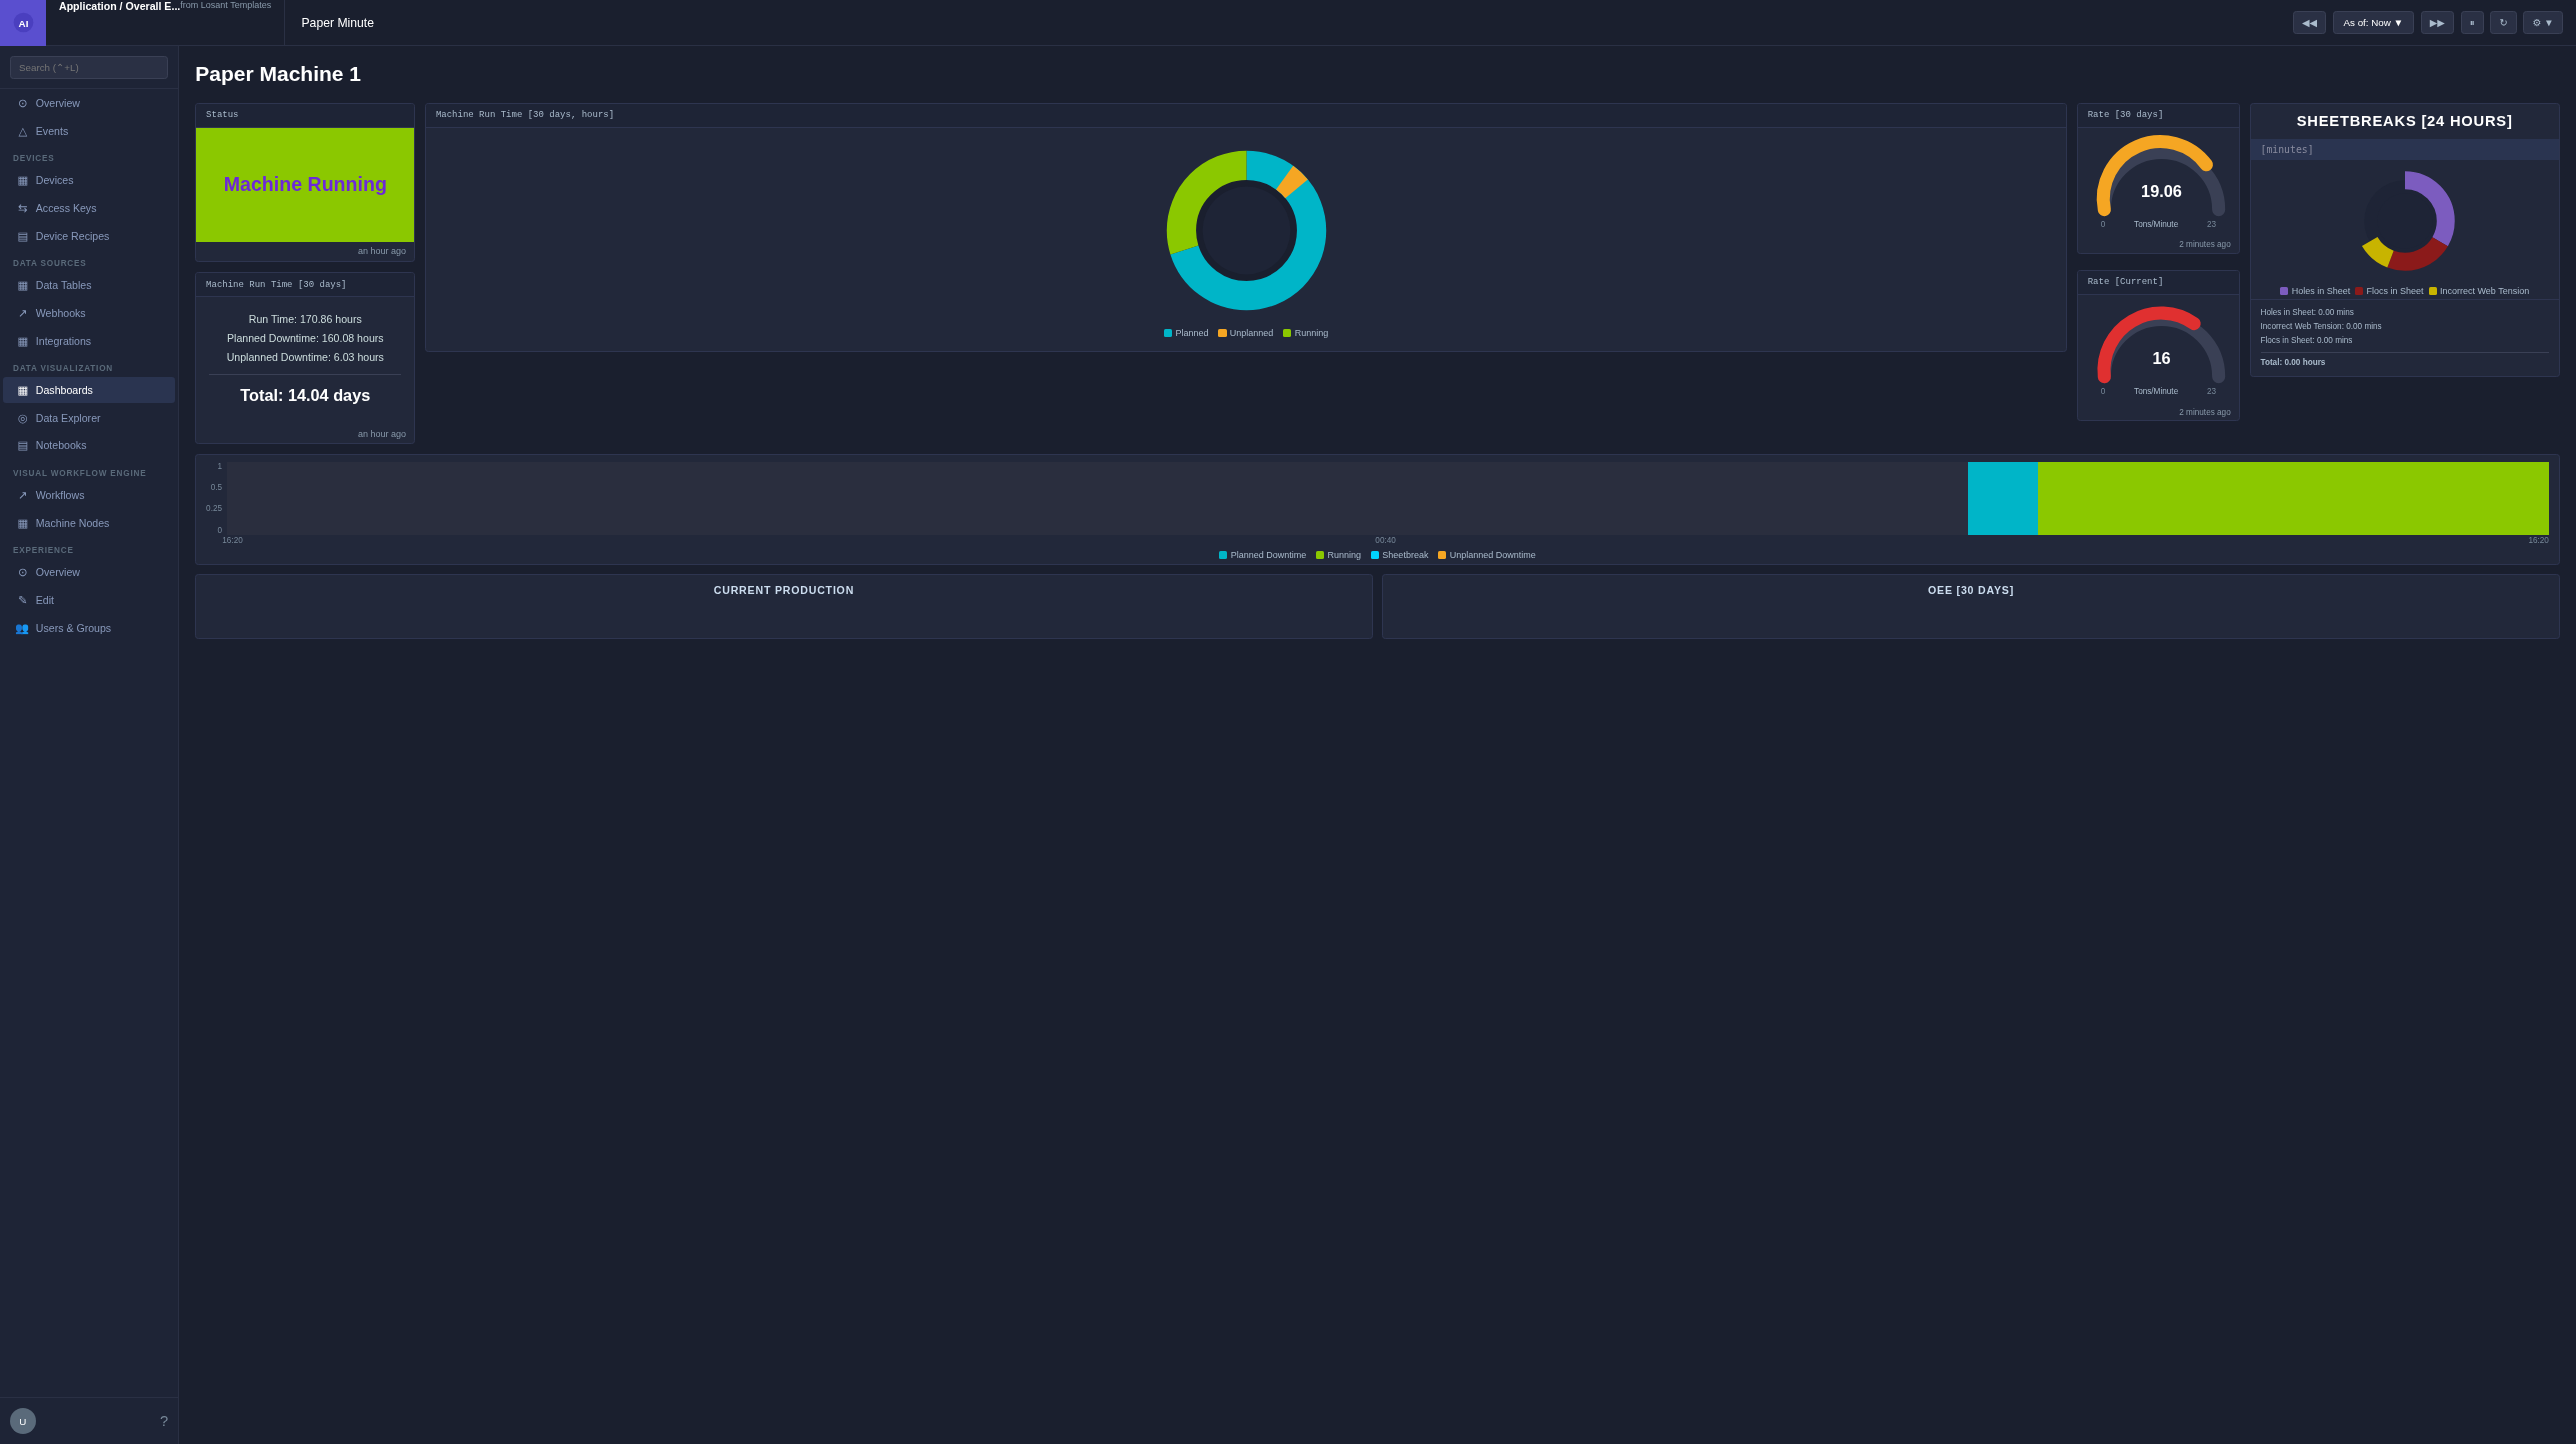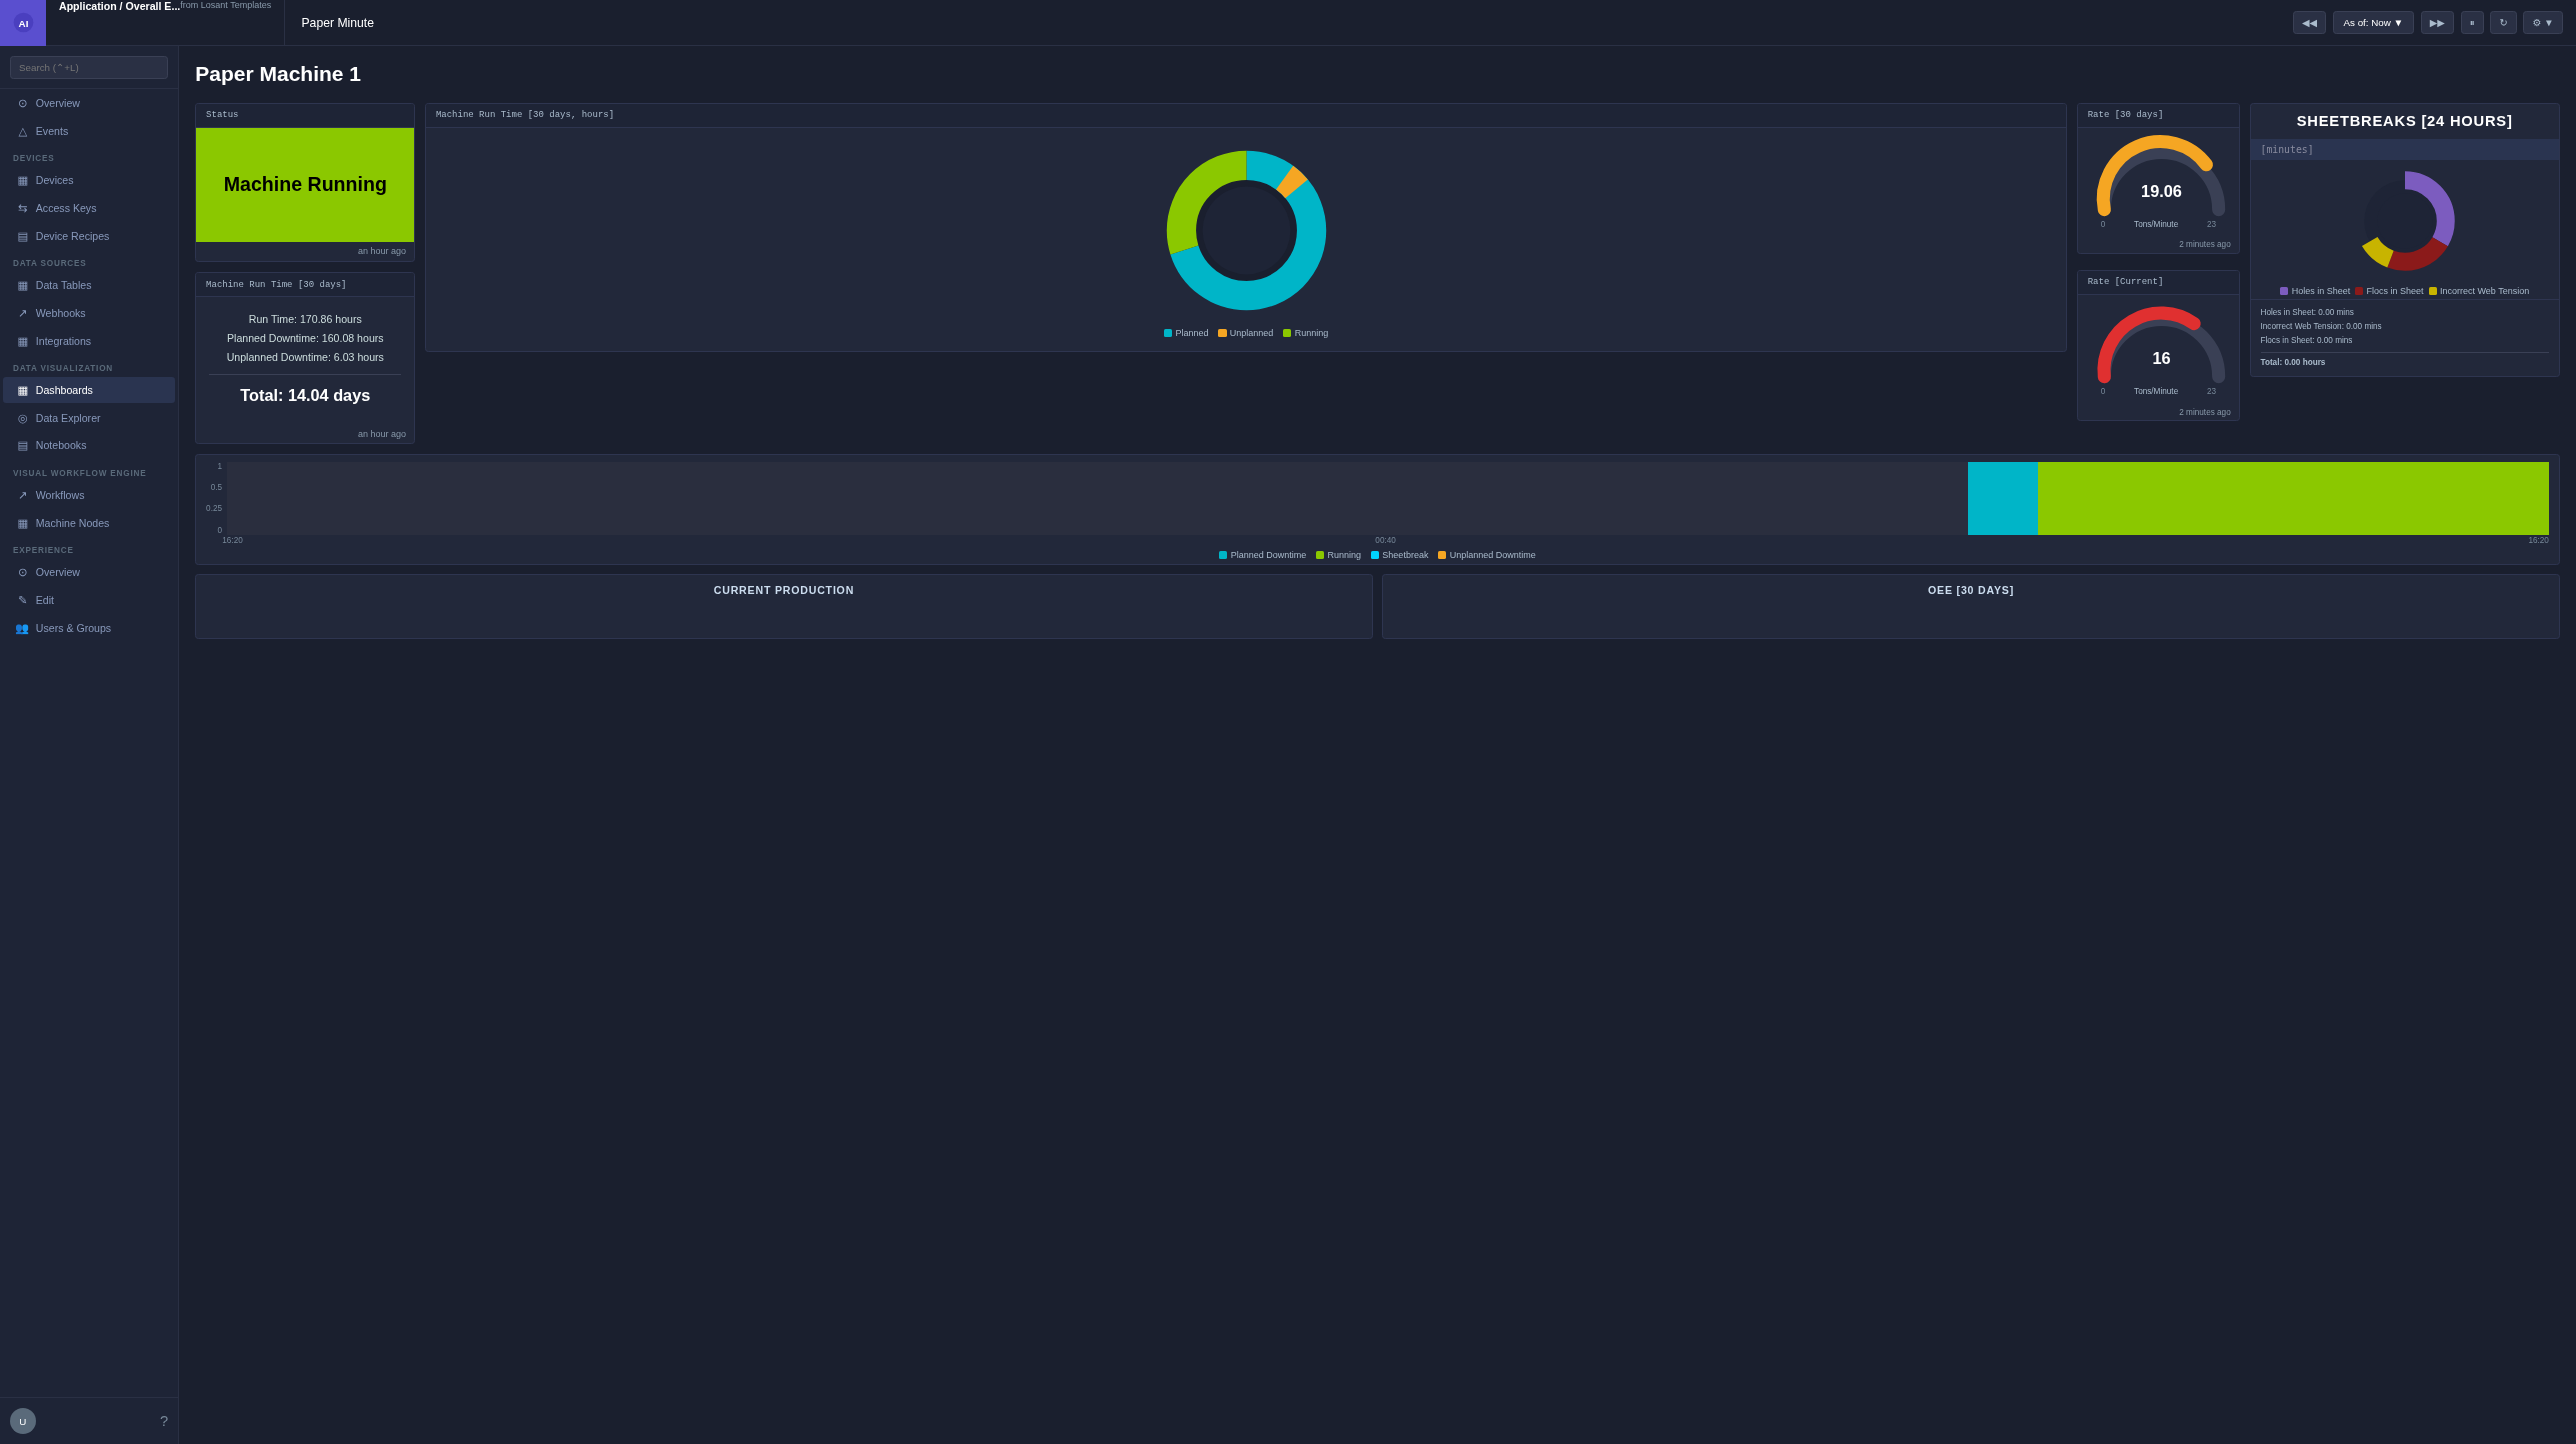--- a/index.html
+++ b/index.html
@@ -31,21 +31,21 @@
     .main { margin-left: 179px; margin-top: 46px; padding: 16.3px; overflow-y: auto; flex: 1; background: #1a1f2e; }
     .page-title { color: #fff; font-size: 21px; font-weight: 600; margin-bottom: 16.3px; }
 
     
     .card { background: #22283a; border: 0.8px solid #2e3550; border-radius: 3.3px; padding: 0; overflow: hidden; }
     .card-header { color: #aabbcc; font-size: 9px; font-family: Liberation Mono, monospace; padding: 6.5px 9.8px; border-bottom: 0.8px solid #2e3550; background: #1e2436; }
     .card-body { padding: 9.8px; }
 
     
     .status-card { background: #22283a; border: 0.8px solid #2e3550; border-radius: 3.3px; overflow: hidden; }
-    .status-green { background: #8bc800; padding: 24.5px 16.3px; text-align: center; font-size: 19.6px; font-weight: 700; color: #000000; min-height: 114px; display: flex; align-items: center; justify-content: center; }
+    .status-green { background: #8bc800; padding: 24.5px 16.3px; text-align: center; font-size: 19.6px; font-weight: 700; color: #6d28d9; min-height: 114px; display: flex; align-items: center; justify-content: center; }
     .status-footer { color: #8899aa; font-size: 9px; text-align: right; padding: 4.9px 8.2px; }
 
     
     .runtime-card { background: #22283a; border: 0.8px solid #2e3550; border-radius: 3.3px; overflow: hidden; }
     .runtime-body { padding: 13px; color: #cdd; font-size: 10.6px; text-align: center; line-height: 1.8; }
     .runtime-total { font-size: 16.3px; font-weight: 700; color: #fff; border-top: 0.8px solid #3a4055; padding-top: 6.5px; margin-top: 6.5px; }
     .runtime-footer { color: #8899aa; font-size: 9px; text-align: right; padding: 4.9px 8.2px; }
     .donut-legend { display: flex; gap: 9.8px; margin-top: 8.2px; flex-wrap: wrap; justify-content: center; }
     .legend-item { display: flex; align-items: center; gap: 3.3px; font-size: 9px; color: #aabbcc; }
     .legend-dot { width: 8.2px; height: 8.2px; border-radius: 1.6px; }

